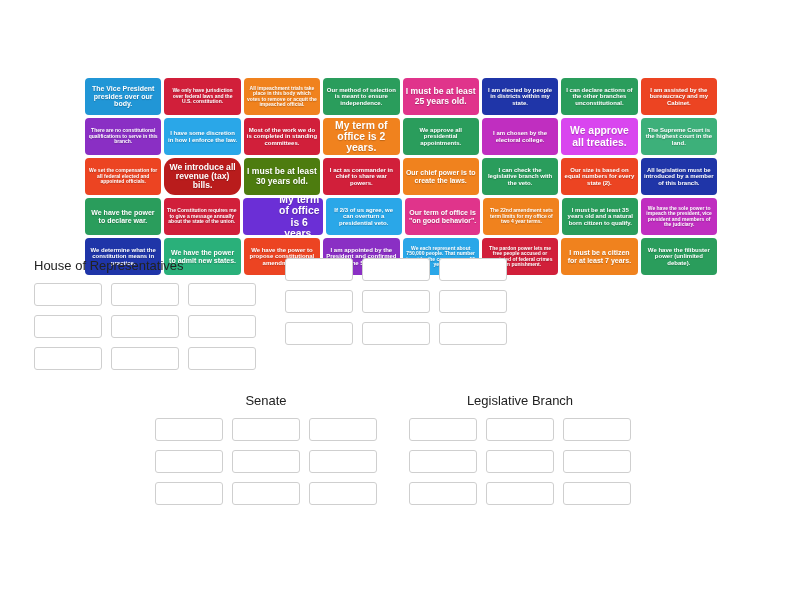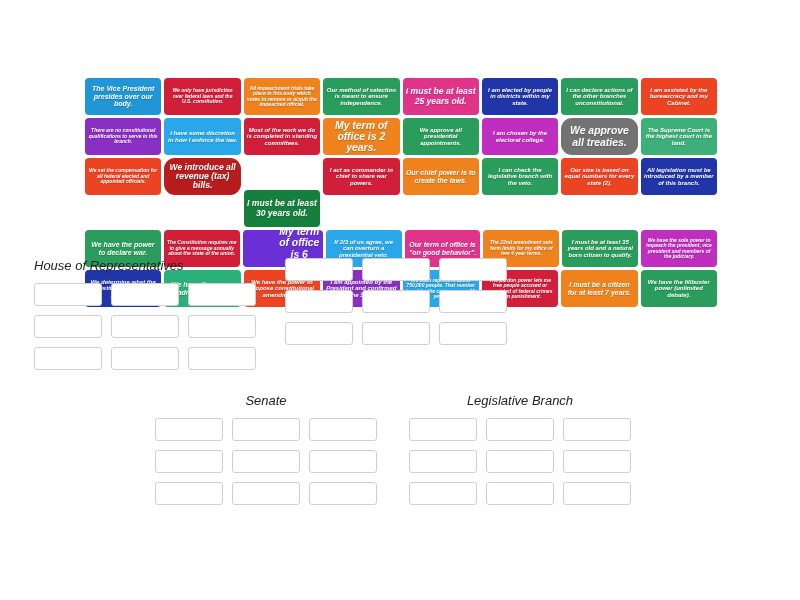--- a/index.html
+++ b/index.html
@@ -10,21 +10,20 @@
     background: #ffffff;
     font-family: "Liberation Sans", sans-serif;
     overflow: hidden;
   }
 
   #app {
     position: relative;
     width: 800px;
     height: 600px;
     background: #ffffff;
-    font-style: italic;
   }
 
   
   #tile-bank {
     position: absolute;
     left: 85px;
     top: 78px;
     width: 632px;
   }
 
@@ -152,35 +151,35 @@
         </div>
         <div class="tile" style="background: rgb(240, 130, 30);">
           <span class="fs-xl">My term of office is 2 years.</span>
         </div>
         <div class="tile" style="background: rgb(42, 157, 92);">
           <span class="fs-s">We approve all presidential appointments.</span>
         </div>
         <div class="tile" style="background: rgb(192, 46, 192);">
           <span class="fs-s">I am chosen by the electoral college.</span>
         </div>
-        <div class="tile" style="background: #737373; border-radius: 11px;">
+        <div class="tile" style="background: #d946ef;">
           <span class="fs-xl">We approve all treaties.</span>
         </div>
         <div class="tile" style="background: rgb(61, 176, 122);">
           <span class="fs-s">The Supreme Court is the highest court in the land.</span>
         </div>
       </div>
       <div class="tile-row">
         <div class="tile" style="background: rgb(236, 68, 34);">
           <span class="fs-xs">We set the compensation for all federal elected and appointed officials.</span>
         </div>
         <div class="tile" style="background: #b91c1c; border-radius: 11px;">
           <span class="fs-l">We introduce all revenue (tax) bills.</span>
         </div>
-        <div class="tile" style="background: #15803d; margin-top: 32px;">
+        <div class="tile" style="background: #4d7c0f;">
           <span class="fs-l">I must be at least 30 years old.</span>
         </div>
         <div class="tile" style="background: rgb(209, 31, 58);">
           <span class="fs-s">I act as commander in chief to share war powers.</span>
         </div>
         <div class="tile" style="background: rgb(240, 130, 30);">
           <span class="fs-m">Our chief power is to create the laws.</span>
         </div>
         <div class="tile" style="background: rgb(42, 157, 92);">
           <span class="fs-s">I can check the legislative branch with the veto.</span>

